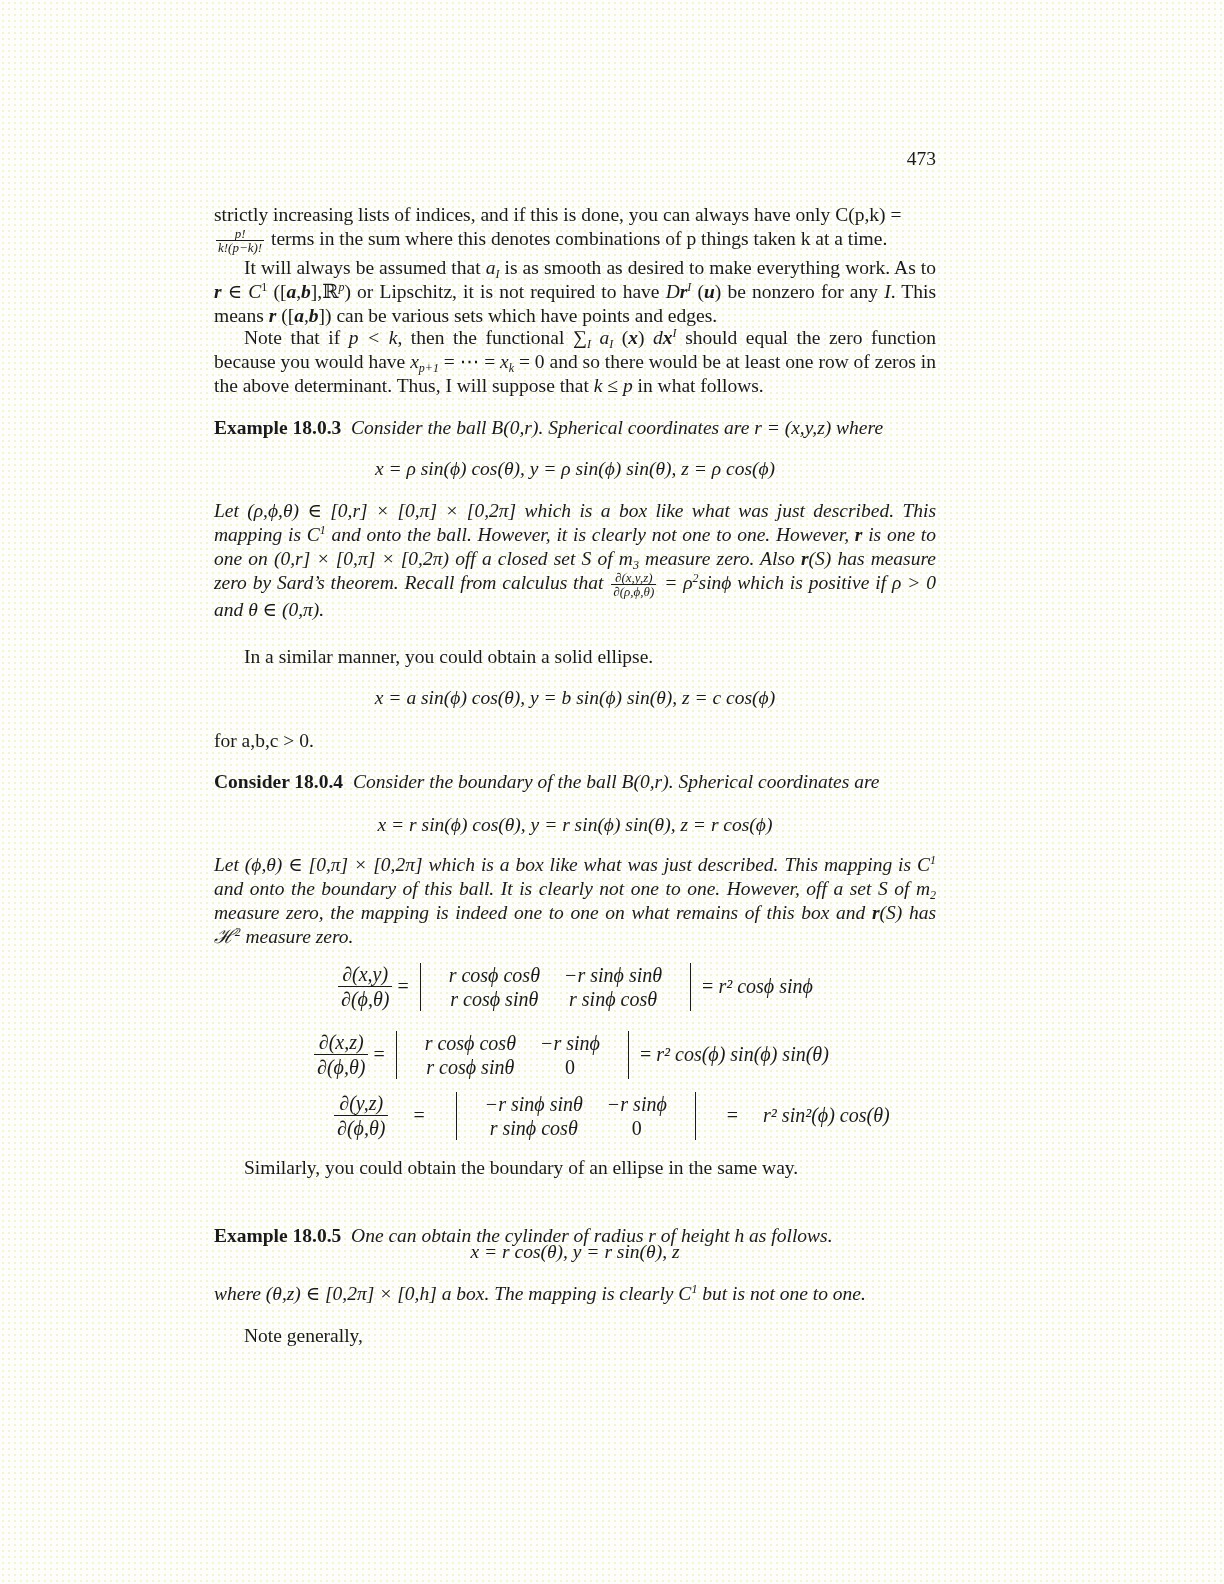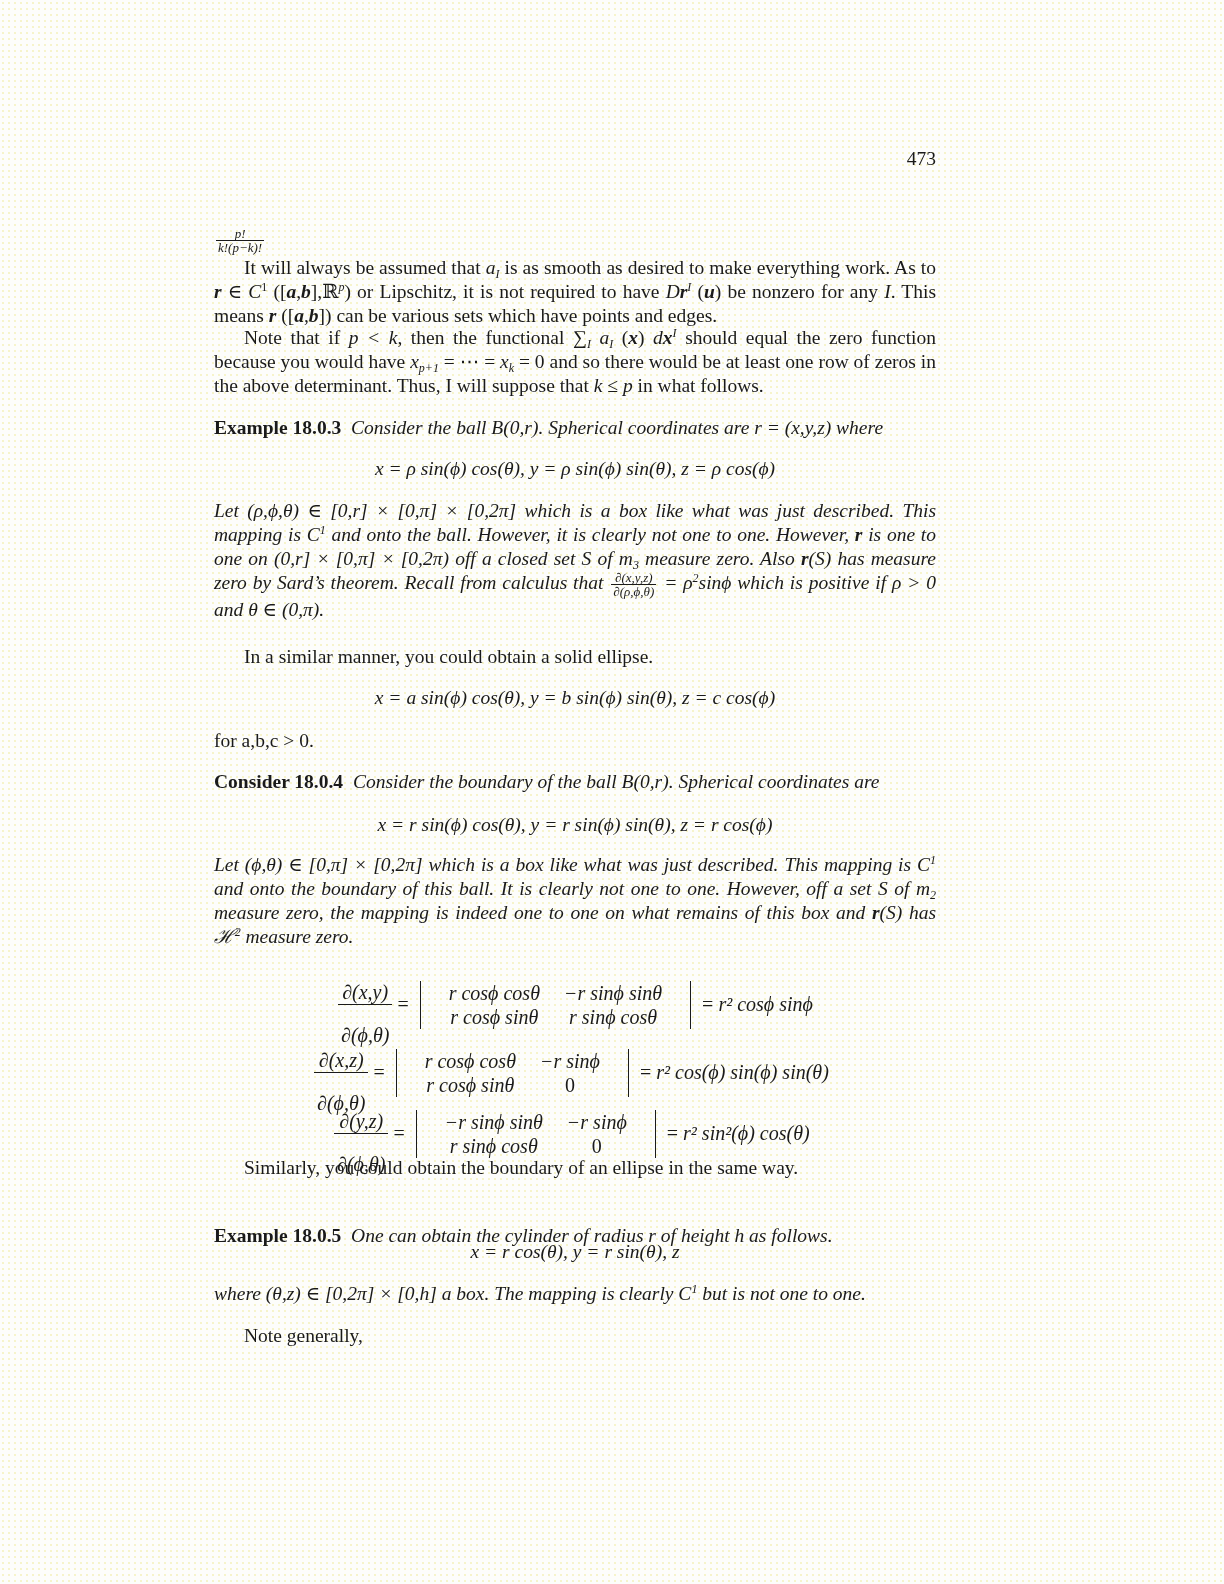--- a/index.html
+++ b/index.html
@@ -20,36 +20,36 @@
   .bf { font-weight: bold; }
   .center { text-align: center; }
   i.m { font-style: italic; }
   b.v { font-weight: bold; font-style: italic; }
   sup { font-size: 12px; vertical-align: 7px; line-height: 0; }
   sub { font-size: 12px; vertical-align: -4px; line-height: 0; }
   .frac { display: inline-block; vertical-align: middle; text-align: center; font-size: 13px; line-height: 13px; margin: 0 2px; }
   .frac > span { display: block; padding: 0 2px; }
   .frac > span.num { border-bottom: 1px solid #1a1a1a; }
   .bigfrac { display: inline-block; vertical-align: middle; text-align: center; font-size: 20px; line-height: 24px; }
-  .bigfrac > span { display: block; padding: 0 3px; margin-top: 18px; }
+  .bigfrac > span { display: block; padding: 0 3px; }
   .bigfrac > span.num { border-bottom: 1px solid #1a1a1a; }
   .det-row { position: absolute; display: flex; align-items: center; white-space: nowrap; font-size: 20px; }
   .det { display: inline-block; border-left: 1.3px solid #1a1a1a; border-right: 1.3px solid #1a1a1a; padding: 0 16px; margin: 0 6px; }
   .det table { border-collapse: collapse; }
   .det td { padding: 0 12px; line-height: 24px; text-align: center; }
   .eq { margin: 0 5px; }
 </style>
 </head>
 <body>
 
 <div class="page-number">473</div>
 
 <div class="blk just" style="top:203px;">
-  <br>
-  <span class="frac"><span class="num it">p!</span><span class="it">k!(p−k)!</span></span>
+  <span>strictly increasing lists of indices, and if this is done, you can always have only C(p,k) =</span><br>
+  <span class="frac"><span class="num it">p!</span><span class="it">k!(p−k)!</span></span><span> terms in the sum where this denotes combinations of p things taken k at a time.</span>
 </div>
 
 <div class="blk just indent" style="top:256px;">
   <span>It will always be assumed that </span><i class="m">a</i><sub class="it">I</sub><span> is as smooth as desired to make everything work. As to </span><b class="v">r</b> ∈ <i class="m">C</i><sup>1</sup> ([<b class="v">a</b>,<b class="v">b</b>],ℝ<sup class="it">p</sup>)<span> or Lipschitz, it is not required to have </span><i class="m">D</i><b class="v">r</b><sup class="it">I</sup> (<b class="v">u</b>)<span> be nonzero for any </span><i class="m">I</i><span>. This means </span><b class="v">r</b> ([<b class="v">a</b>,<b class="v">b</b>])<span> can be various sets which have points and edges.</span>
 </div>
 
 <div class="blk just indent" style="top:326px;">
   <span>Note that if </span><i class="m">p &lt; k</i><span>, then the functional </span>∑<sub class="it">I</sub> <i class="m">a</i><sub class="it">I</sub> (<b class="v">x</b>) <i class="m">d</i><b class="v">x</b><sup class="it">I</sup><span> should equal the zero function because you would have </span><i class="m">x</i><sub class="it">p+1</sub> = ⋯ = <i class="m">x</i><sub class="it">k</sub> = 0<span> and so there would be at least one row of zeros in the above determinant. Thus, I will suppose that </span><i class="m">k ≤ p</i><span> in what follows.</span>
 </div>
 
@@ -116,21 +116,21 @@
             <td class="it">r cosϕ sinθ</td>
             <td>0</td>
           </tr>
         </tbody>
       </table>
     </span>
   <span class="eq">=</span>
     <span class="it">r² cos(ϕ) sin(ϕ) sin(θ)</span>
 </div>
 
-<div class="det-row" style="top:1091px; left:334px;">
+<div class="det-row" style="top:1091px; left:334px;gap:20px;">
   <span class="bigfrac">
       <span class="num it">∂(y,z)</span>
       <span class="it">∂(ϕ,θ)</span>
     </span>
   <span class="eq">=</span>
   <span class="det">
       <table>
         <tbody>
           <tr>
             <td class="it">−r sinϕ sinθ</td>

